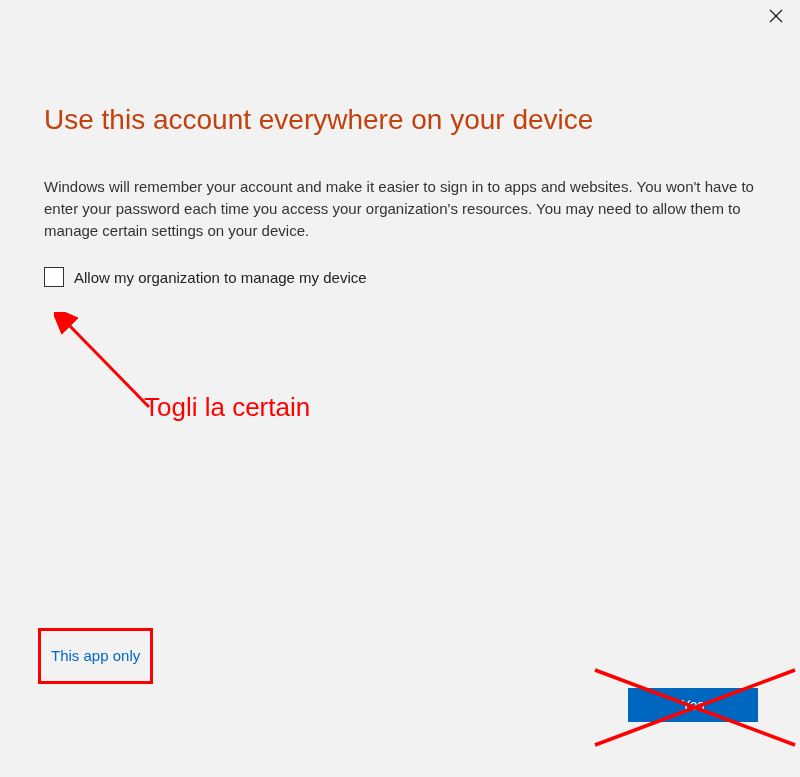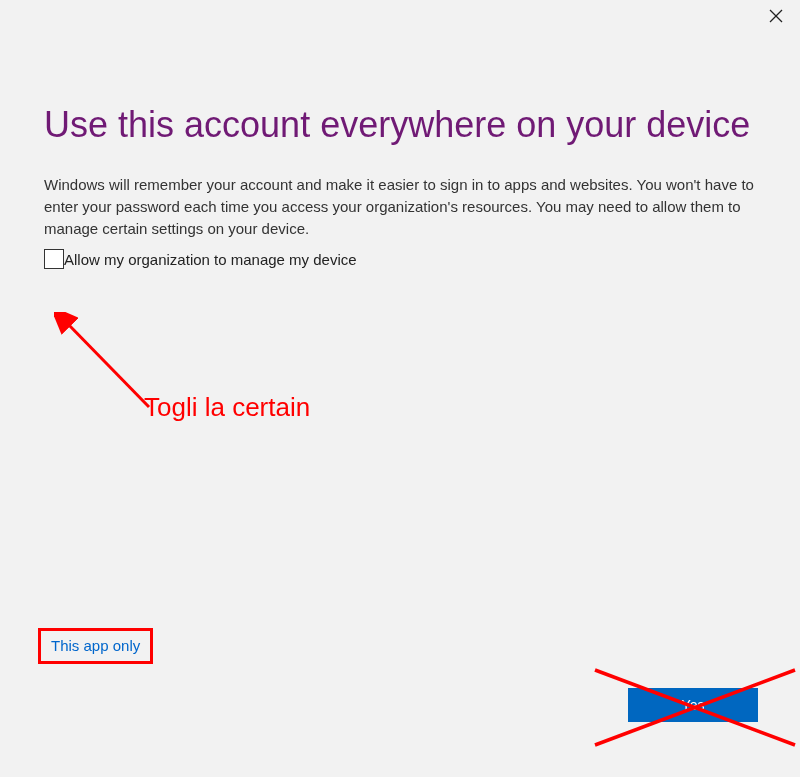--- a/index.html
+++ b/index.html
@@ -23,35 +23,36 @@
       justify-content: center;
     }
     .close-btn svg { width: 14px; height: 14px; }
     .content {
       position: absolute;
       left: 44px;
       top: 104px;
       width: 712px;
     }
     .title {
-      font-size: 36px;
+      font-size: 28px;
       font-weight: 300;
-      color: #701a75;
-      margin-bottom: 28px;
+      color: #c2410c;
+      margin-bottom: 40px;
     }
     .description {
       font-size: 15px;
       font-weight: 400;
       line-height: 1.45;
       color: #333;
-      margin-bottom: 10px;
+      margin-bottom: 26px;
     }
     .checkbox-row {
       display: flex;
       align-items: center;
+      gap: 10px;
     }
     .checkbox {
       width: 20px;
       height: 20px;
       border: 1.5px solid #333;
       background: #fff;
       cursor: pointer;
       flex-shrink: 0;
     }
     .checkbox-label {
@@ -72,21 +73,21 @@
       color: #ff0000;
       font-weight: 400;
       pointer-events: none;
       white-space: nowrap;
     }
     .link-box {
       position: absolute;
       left: 38px;
       top: 628px;
       border: 3px solid #ff0000;
-      padding: 6px 10px;
+      padding: 16px 10px;
     }
     .link-text {
       color: #0066cc;
       font-size: 15px;
       cursor: pointer;
     }
     .yes-btn {
       position: absolute;
       left: 628px;
       top: 688px;

